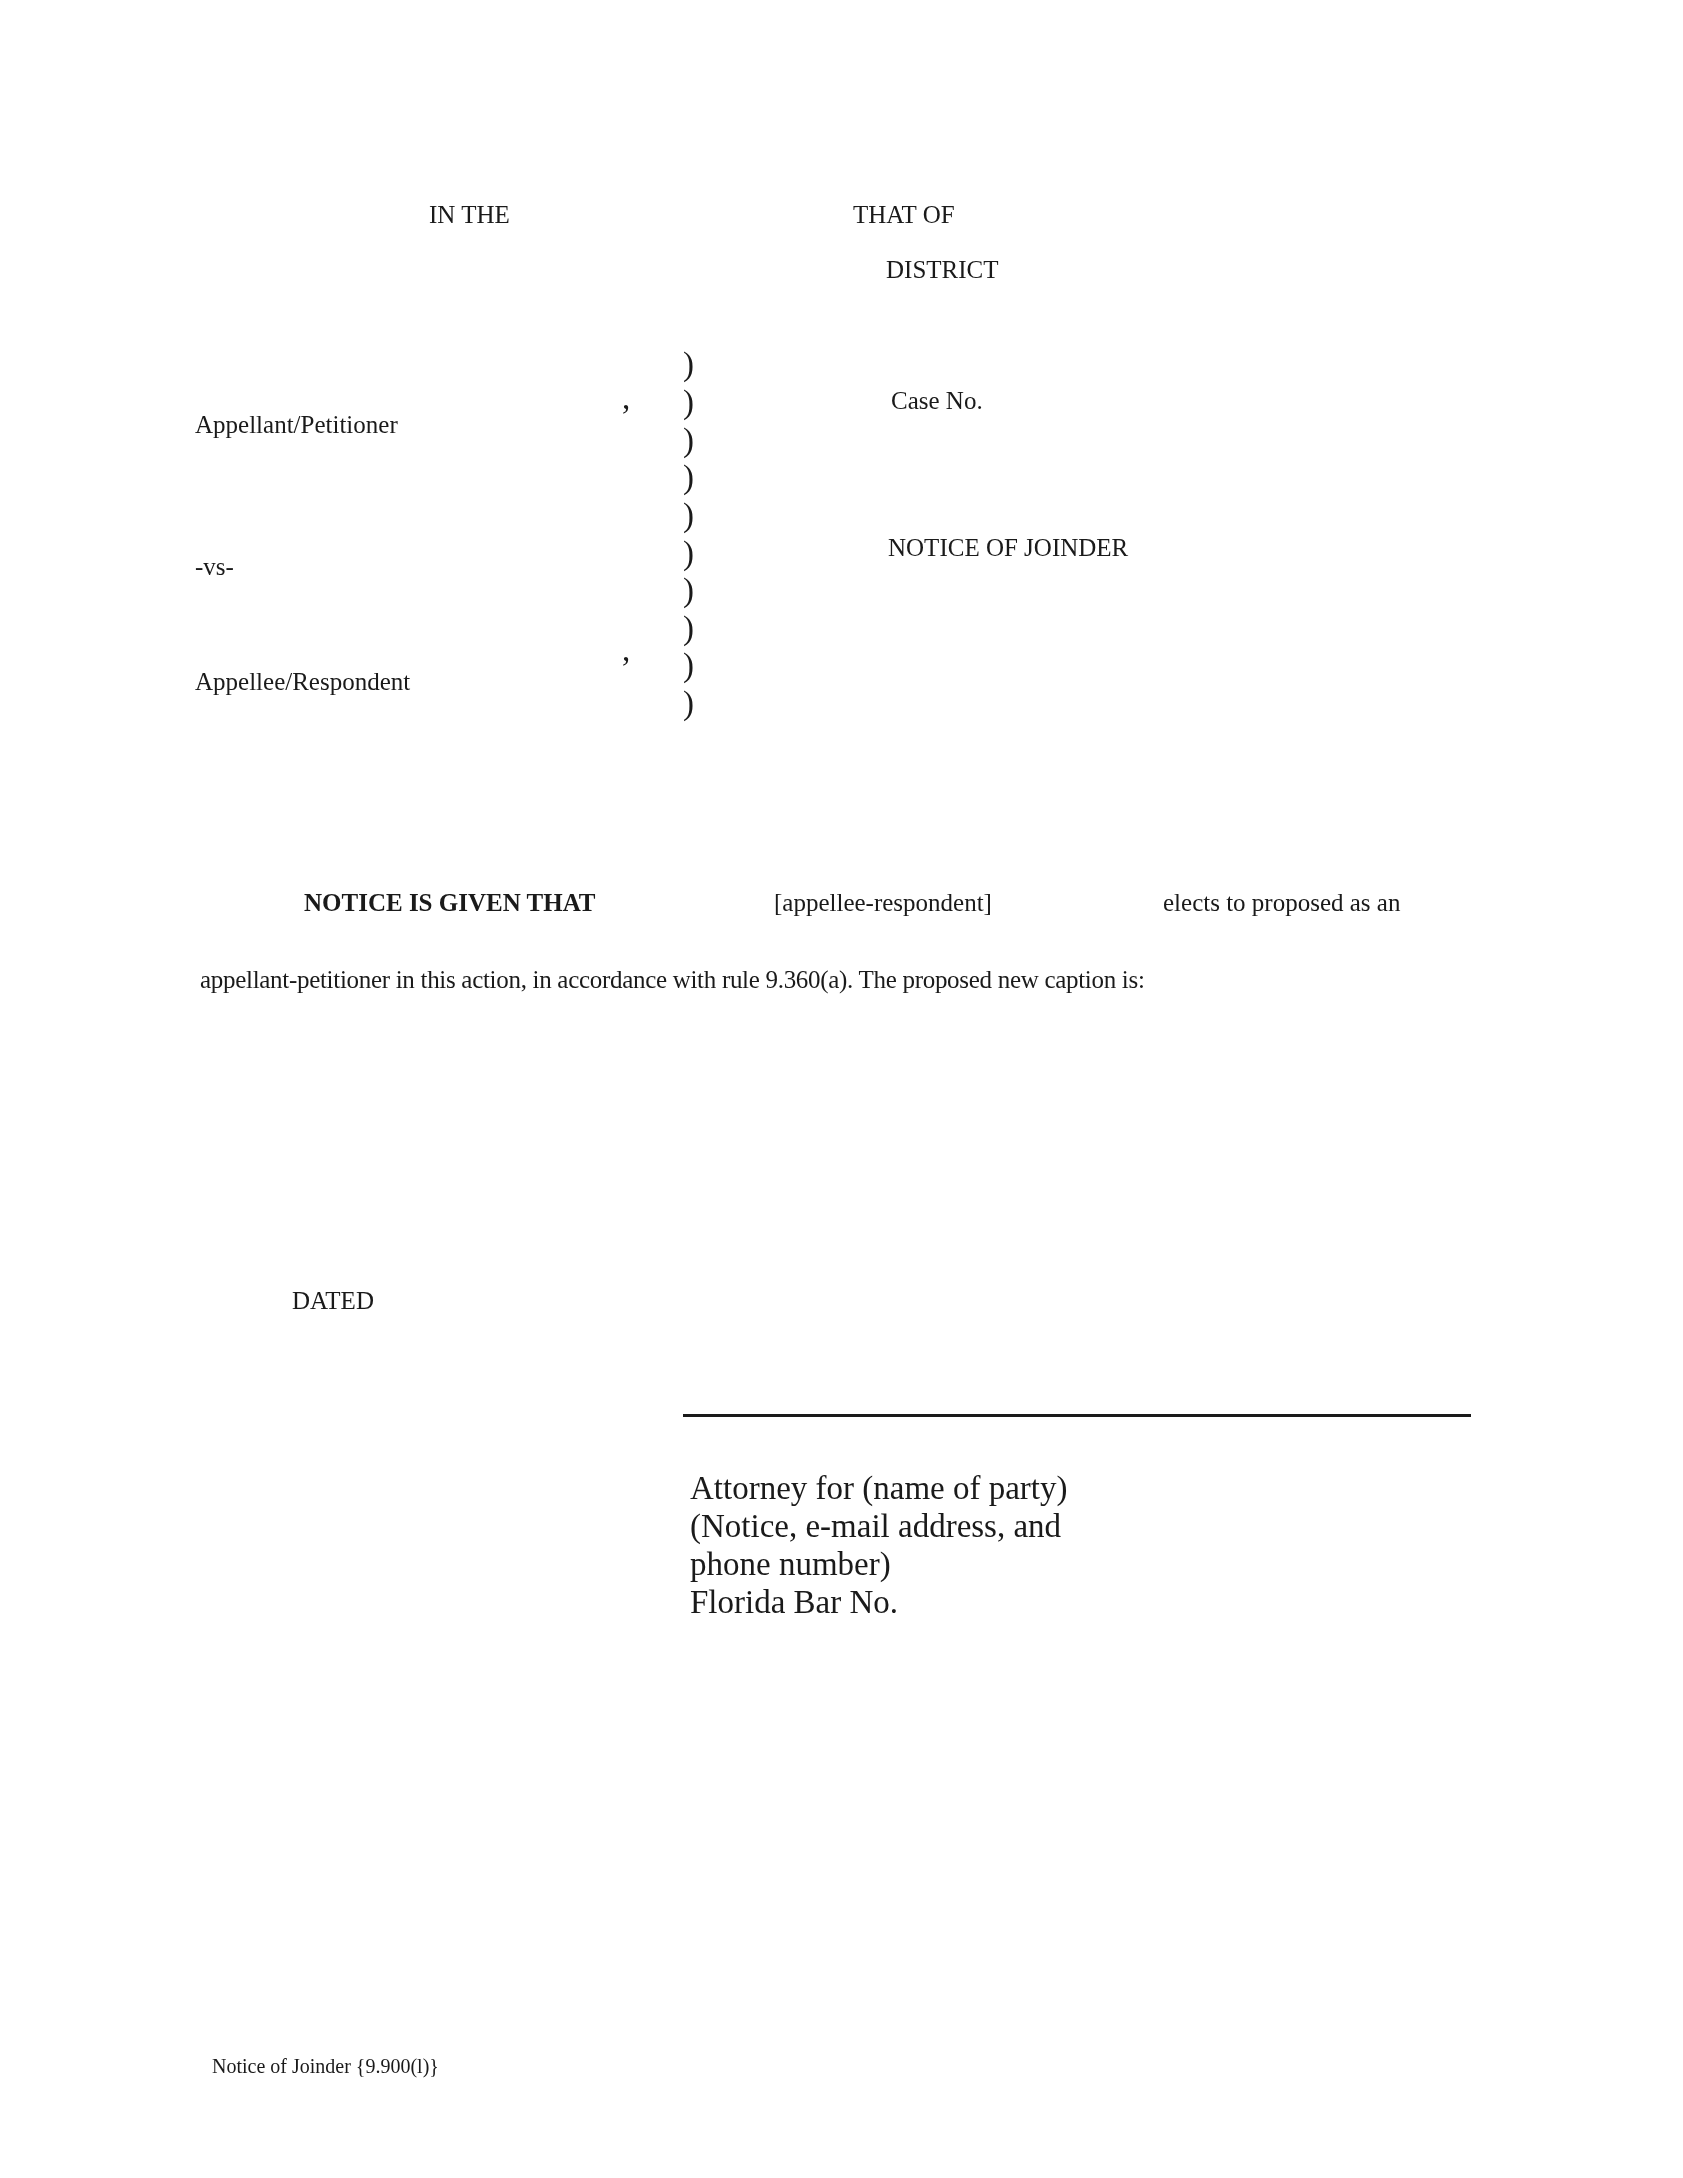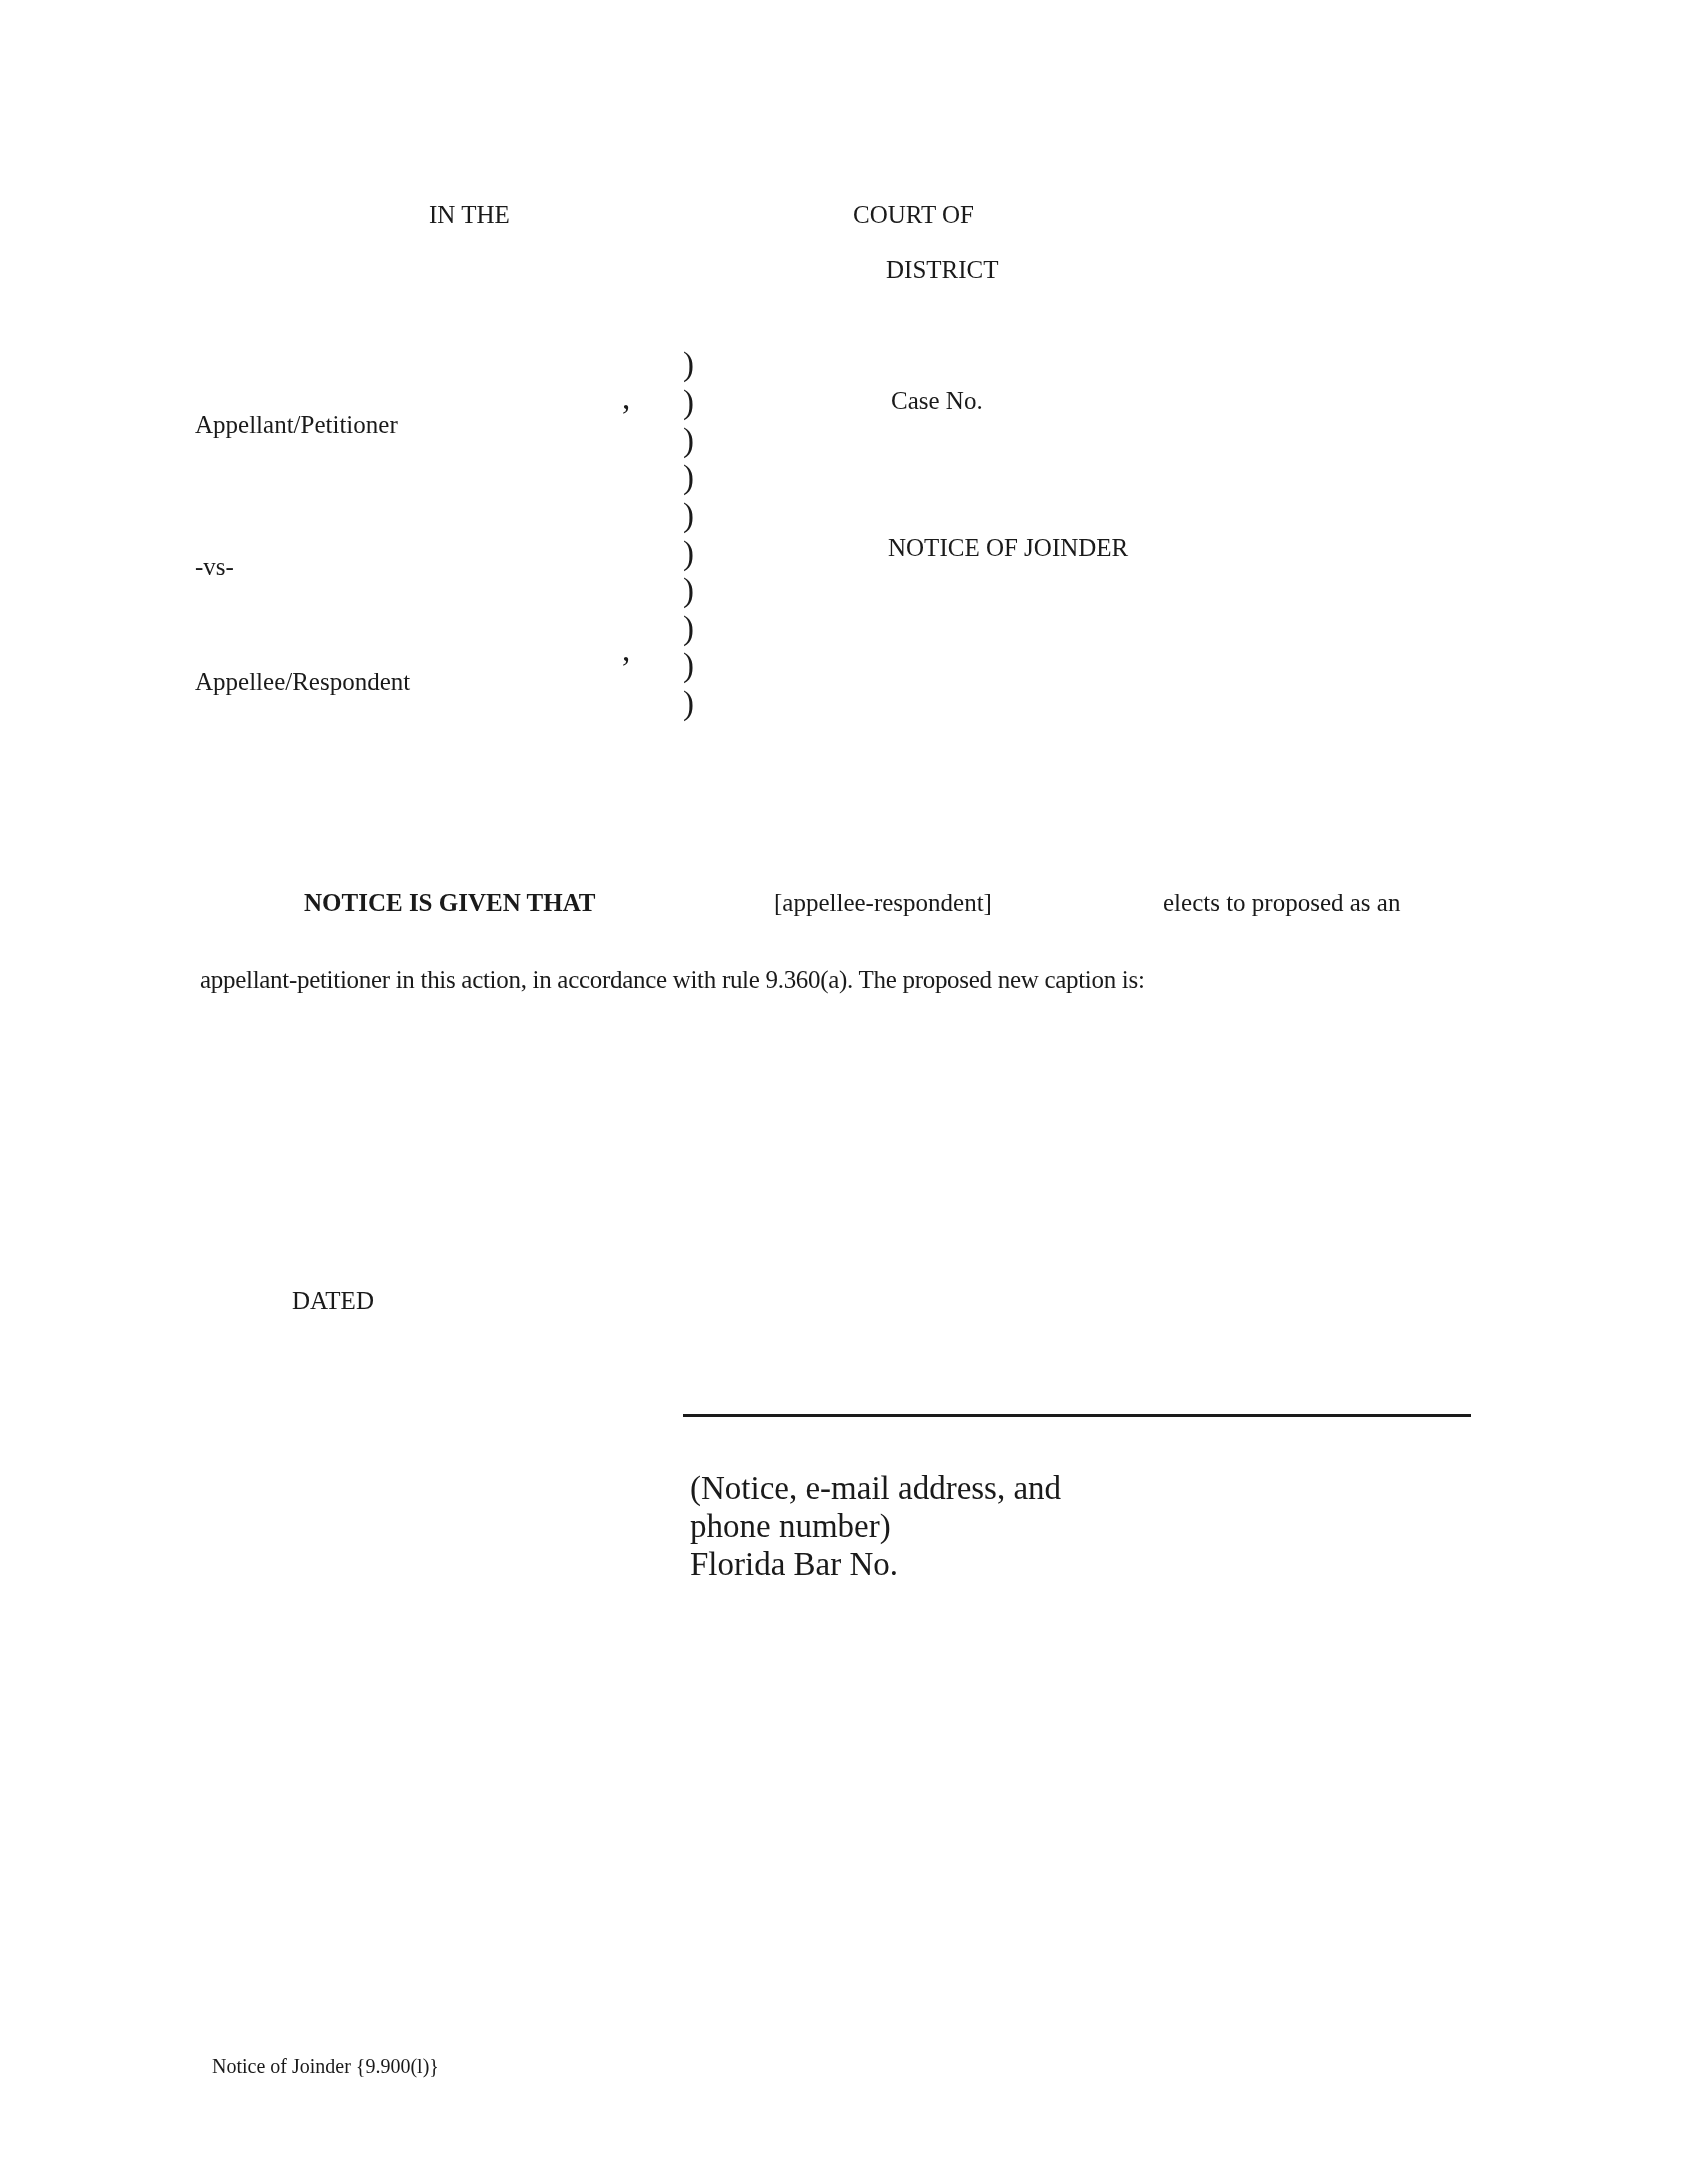--- a/index.html
+++ b/index.html
@@ -10,21 +10,21 @@
   .comma { position: absolute; left: 622px; font-size: 33px; line-height: 1; }
   .sigline { position: absolute; left: 683px; top: 1414px; width: 788px; height: 3px; background: #1a1a1a; }
   .attorney { position: absolute; left: 690px; top: 1469px; font-size: 33px; line-height: 38px; }
   .attorney div { white-space: nowrap; }
   .footer { position: absolute; left: 212px; top: 2055px; font-size: 20px; white-space: nowrap; }
 </style>
 </head>
 <body>
 
 <div class="t" style="left:429px; top:202px;">IN THE</div>
-<div class="t" style="left:853px; top:202px;">COURT OF</div>
+<div class="t" style="left:853px; top:202px;">THAT OF</div>
 <div class="t" style="left:886px; top:257px;">DISTRICT</div>
 
 <div class="t" style="left:195px; top:412px;">Appellant/Petitioner</div>
 <div class="t" style="left:195px; top:554px;">-vs-</div>
 <div class="t" style="left:195px; top:669px;">Appellee/Respondent</div>
 
 <div class="comma" style="top:382px;">,</div>
 <div class="comma" style="top:634px;">,</div>
 
 <div>
@@ -45,19 +45,20 @@
 
 <div class="t" style="left:304px; top:890px;font-weight:bold;">NOTICE IS GIVEN THAT</div>
 <div class="t" style="left:774px; top:890px;">[appellee-respondent]</div>
 <div class="t" style="left:1163px; top:890px;">elects to proposed as an</div>
 <div class="t" style="left:200px; top:928px; letter-spacing:-0.3px;margin-top:39px;">appellant-petitioner in this action, in accordance with rule 9.360(a).  The proposed new caption is:</div>
 
 <div class="t" style="left:292px; top:1288px;">DATED</div>
 
 <div class="sigline"></div>
 <div class="attorney">
+  <div>Attorney for  (name of party)</div>
   <div>(Notice, e-mail address, and</div>
   <div>phone number)</div>
   <div>Florida Bar No.</div>
 </div>
 
 <div class="footer">Notice of Joinder {9.900(l)}</div>
 
 
 </body></html>

